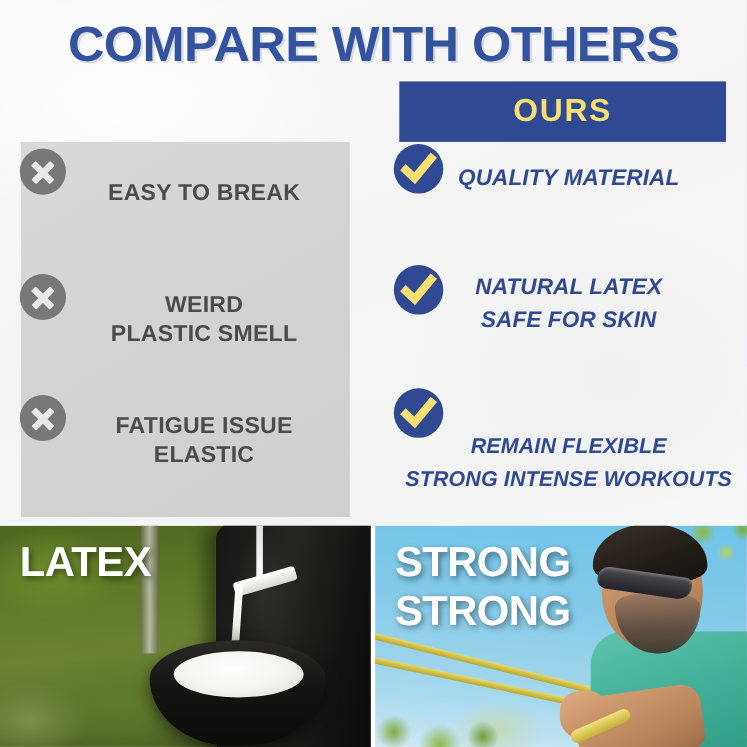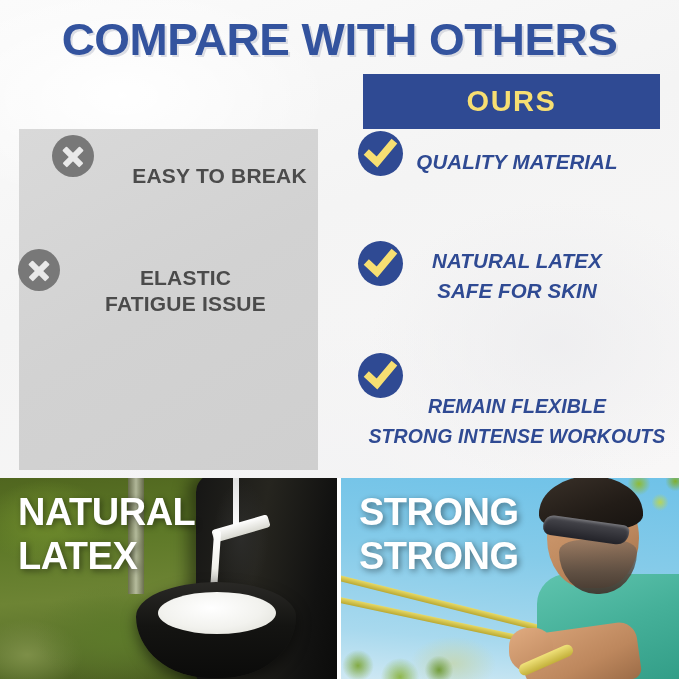--- a/index.html
+++ b/index.html
@@ -70,21 +70,21 @@
     position: absolute;
     left: 19px; top: 129px;
     width: 299px; height: 341px;
   }
   .row-other {
     position: absolute;
     left: 0;
     width: 299px;
     height: 104px;
   }
-  .row-other:nth-of-type(1) { top: 4px; margin-left: 34px; }
+  .row-other:nth-of-type(1) { top: 4px; }
   .row-other:nth-of-type(2) { top: 118px; }
   .row-other:nth-of-type(3) { top: 228px; }
 
   .x-icon {
     position: absolute;
     left: -1px; top: 2px;
     width: 42px; height: 42px;
     border-radius: 50%;
     background: #787878;
   }
@@ -377,26 +377,33 @@
 
   <div class="others-list">
 
     <div class="row-other">
       <div class="x-icon"></div>
       <div class="other-text">
         <span>EASY TO BREAK</span>
       </div>
     </div>
 
-
     <div class="row-other">
       <div class="x-icon"></div>
       <div class="other-text">
+        <div>WEIRD</div>
+        <div>PLASTIC SMELL</div>
+      </div>
+    </div>
+
+    <div class="row-other">
+      <div class="x-icon"></div>
+      <div class="other-text">
+        <div>FATIGUE ISSUE</div>
         <div>ELASTIC</div>
-        <div>FATIGUE ISSUE</div>
       </div>
     </div>
 
   </div>
 
   <div class="bar-ours">
     <span class="bar-ours-label">OURS</span>
   </div>
 
   <div class="ours-list">
@@ -445,21 +452,20 @@
         <div class="trunk-thin"></div>
         <div class="trunk"></div>
         <div class="drip-top"></div>
         <div class="spout"></div>
         <div class="drip"></div>
         <div class="bowl">
           <div class="bowl-milk"></div>
         </div>
       </div>
       <div class="caption">
-        <span>NATURAL</span>
         <span>LATEX</span>
       </div>
     </div>
 
     <div class="photo photo-right">
       <div class="scene-band">
         <div class="foliage"></div>
         <div class="tree-bg"></div>
         <div class="bush"></div>
         <div class="band band1"></div>

